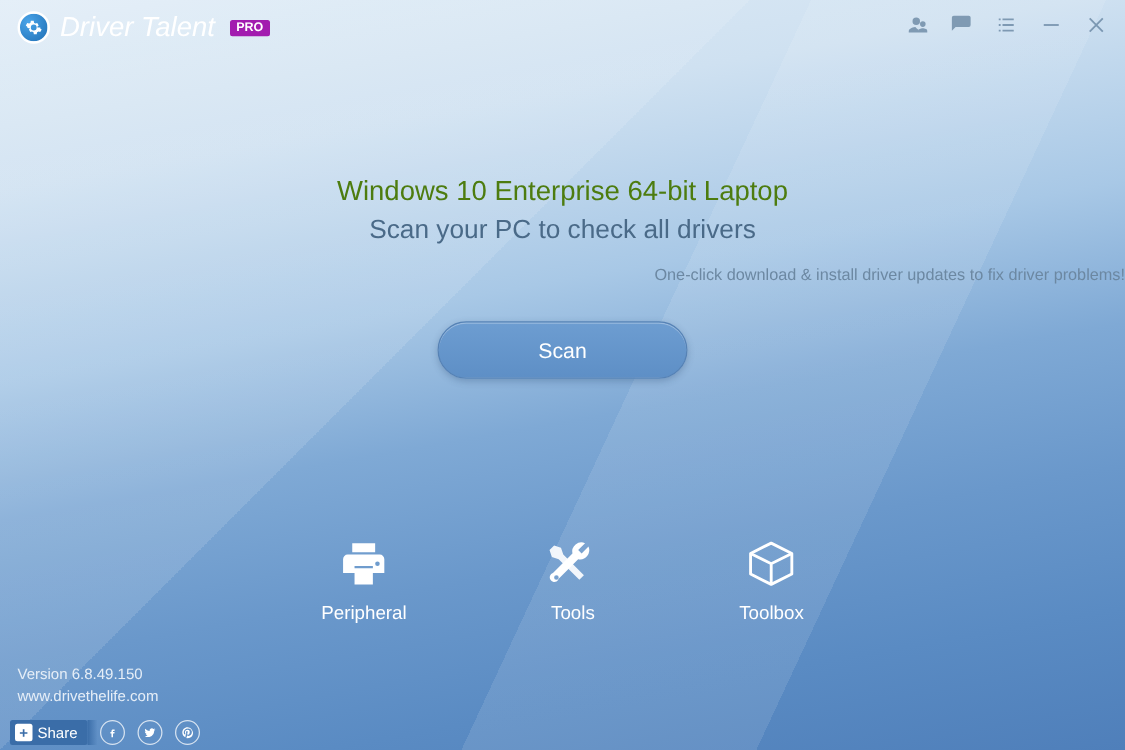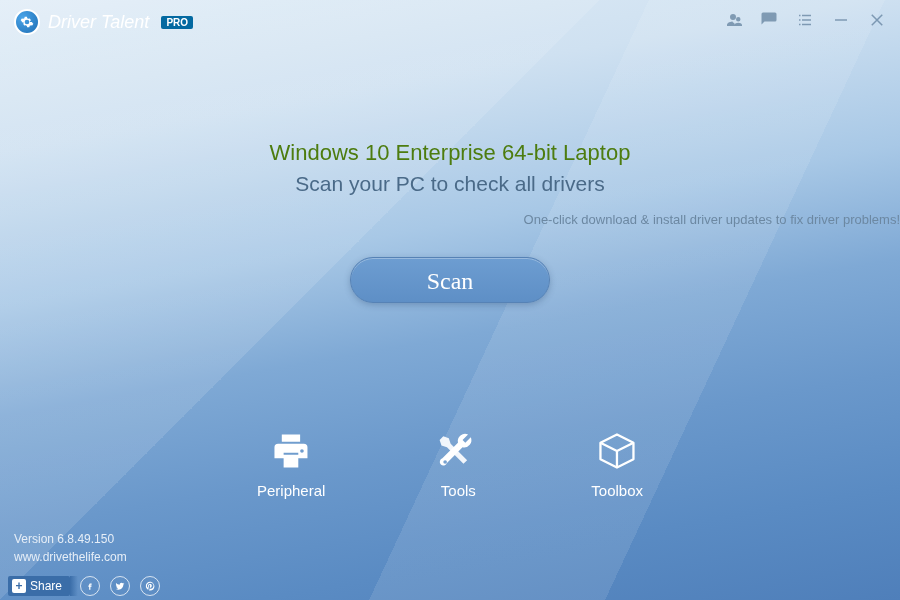--- a/index.html
+++ b/index.html
@@ -8,33 +8,33 @@
 }
 body::before { content:""; position:absolute; inset:0;
   background:
     linear-gradient(135deg, rgba(255,255,255,0.12) 0 40%, transparent 40%),
     linear-gradient(115deg, transparent 55%, rgba(255,255,255,0.10) 55% 75%, transparent 75%);
   pointer-events:none;
 }
 .titlebar { position:absolute; top:0; left:0; right:0; height:44px; display:flex; align-items:center; padding:0 14px; z-index:2; }
 .logo-wrap { display:flex; align-items:center; gap:8px; }
 .logo-ico { width:26px; height:26px; border-radius:50%; background:radial-gradient(circle at 30% 30%,#4aa4e8,#1f6fb5); border:2px solid #fff; display:flex; align-items:center; justify-content:center; }
-.app-name { color:#fff; font-size:18px; font-style:italic; font-weight:500; }
-.pro-badge { background:#0369a1; color:#fff; font-size:10px; font-weight:bold; padding:1px 5px; border-radius:2px; margin-left:4px; }
+.app-name { color:#fff; font-size:22px; font-style:italic; font-weight:500; }
+.pro-badge { background:#a21caf; color:#fff; font-size:10px; font-weight:bold; padding:1px 5px; border-radius:2px; margin-left:4px; }
 .win-ctrls { margin-left:auto; display:flex; gap:18px; align-items:center; }
 .win-ctrls svg { width:18px; height:18px; }
 .win-btn { cursor:pointer; opacity:0.6; }
 
 .center { position:absolute; top:140px; left:0; right:0; text-align:center; z-index:2; }
 .sysinfo { font-size:22px; color:#4d7c0f; margin-bottom:6px; }
 .scanmsg { font-size:21px; color:#4a6a88; margin-bottom:16px; }
 .subtext { font-size:13px; color:#6c88a2; margin-bottom:30px;text-align:right; }
 .scan-btn { display:inline-block; width:200px; height:46px; line-height:46px; border-radius:23px;
-  background:linear-gradient(#6d9dd1,#5e8fc6); color:#fff; font-size:24px; cursor:pointer;
-  box-shadow:0 2px 6px rgba(40,70,110,0.3), inset 0 1px 0 rgba(255,255,255,0.3); border:1px solid #5682b5;font-family:Liberation Serif, serif;
+  background:linear-gradient(#6d9dd1,#5e8fc6); color:#fff; font-size:17px; cursor:pointer;
+  box-shadow:0 2px 6px rgba(40,70,110,0.3), inset 0 1px 0 rgba(255,255,255,0.3); border:1px solid #5682b5;
 }
 
 .nav { position:absolute; bottom:100px; left:50%; transform:translateX(-50%); display:flex; gap:110px; z-index:2; }
 .nav-item { text-align:center; color:#fff; cursor:pointer; }
 .nav-item .ic { width:46px; height:46px; margin:0 auto 8px; display:flex; align-items:center; justify-content:center; }
 .nav-item span.lbl { font-size:15px; }
 
 .footer { position:absolute; bottom:34px; left:14px; color:#e6eef7; font-size:12px; line-height:1.5; z-index:2; }
 .sharebar { position:absolute; bottom:0; left:0; height:28px; display:flex; align-items:center; padding-left:8px; gap:10px; z-index:2; }
 .share-btn { background:#3a6da8; color:#fff; font-size:12px; padding:3px 8px 3px 4px; border-radius:2px; display:flex; align-items:center; gap:4px; cursor:pointer; position:relative; }

